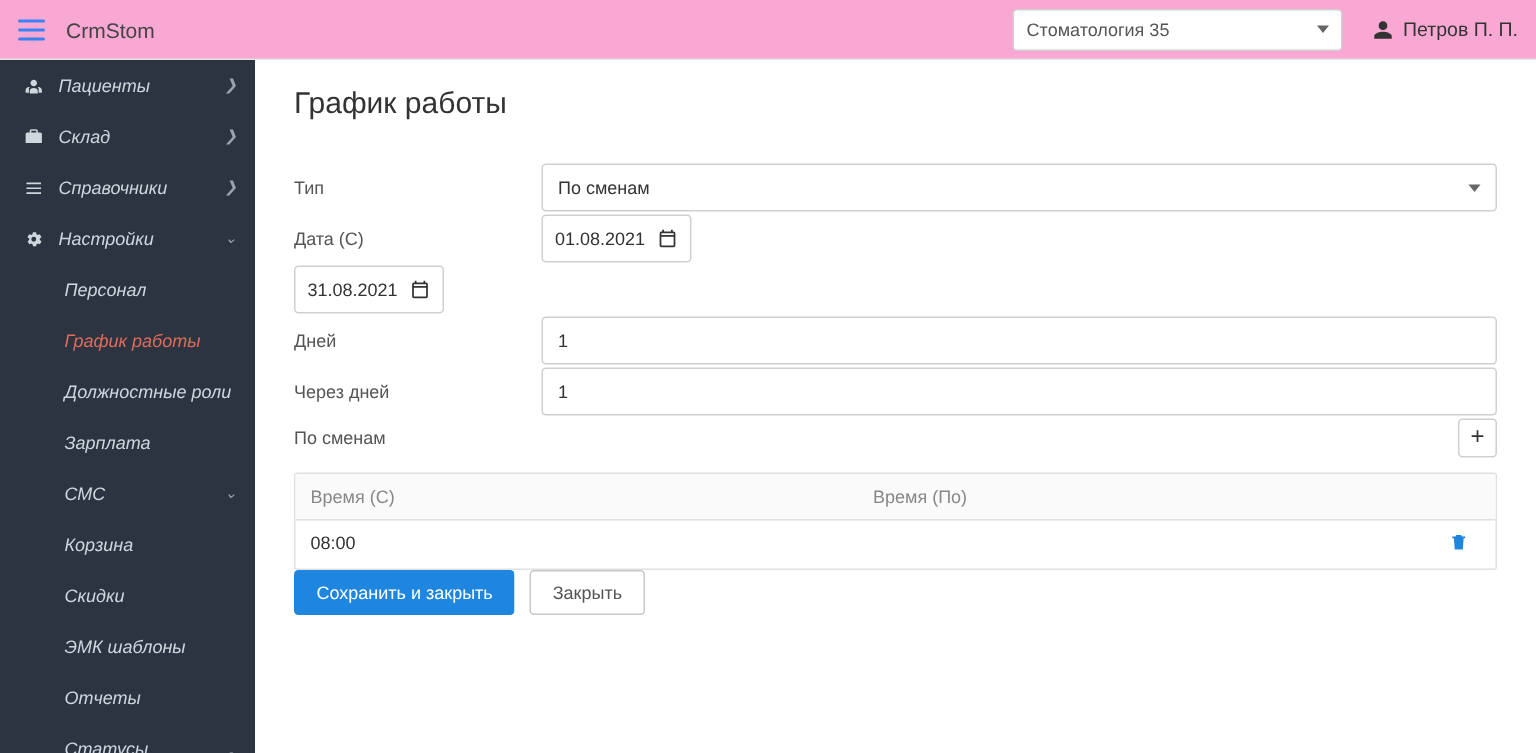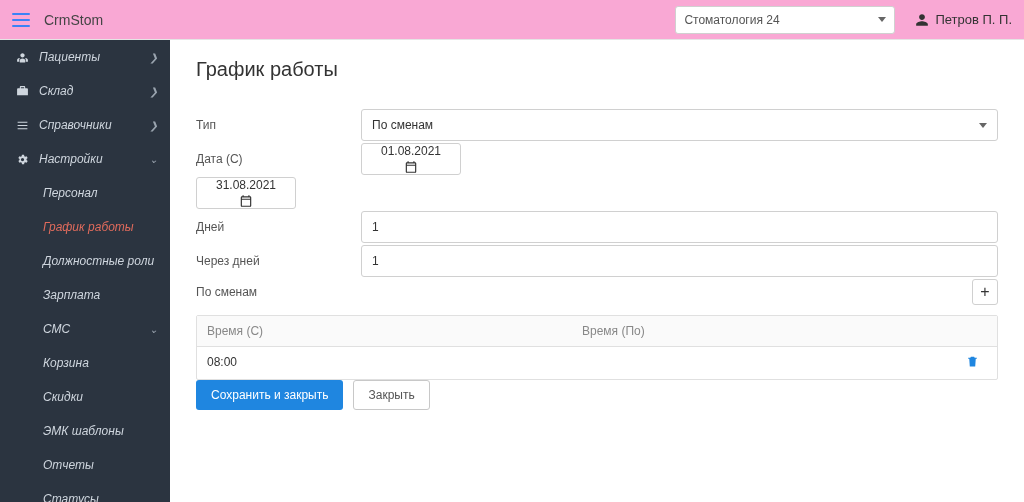--- a/index.html
+++ b/index.html
@@ -19,21 +19,21 @@
   .nav-item.sub { padding-left: 40px; }
   .nav-item.active { color: #e06b5c; }
   .nav-item .chev { margin-left: auto; font-size: 10px; color: #9aa4af; }
   .icon-box { width: 14px; height: 14px; display: inline-flex; align-items: center; justify-content: center; }
   .content { flex: 1; padding: 18px 26px; overflow-y: auto; background: #fff; }
   .content h1 { font-size: 20px; font-weight: 400; color: #333; margin-bottom: 28px; }
   .form-row { display: flex; align-items: center; margin-bottom: 2px; font-size: 12px; }
   .form-row .label { width: 165px; color: #555; }
   .form-row .field { flex: 1; }
   .select-field { width: 100%; height: 32px; border: 1px solid #d0d0d0; border-radius: 3px; display: flex; align-items: center; padding: 0 10px; justify-content: space-between; font-size: 12px; color: #333; cursor: pointer; }
-  .date-field { width: 100px; height: 32px; border: 1px solid #d0d0d0; border-radius: 3px; display: flex; align-items: center; padding: 0 8px; justify-content: space-between; font-size: 12px; color: #333; flex-direction: column; }
+  .date-field { width: 100px; height: 32px; border: 1px solid #d0d0d0; border-radius: 3px; display: flex; align-items: center; padding: 0 8px; justify-content: space-between; font-size: 12px; color: #333; }
   .text-field { width: 100%; height: 32px; border: 1px solid #d0d0d0; border-radius: 3px; padding: 0 10px; font-size: 12px; color: #333; display: flex; align-items: center; }
   .section-row { display: flex; align-items: center; margin-bottom: 10px; }
   .section-row .label { width: 165px; font-size: 12px; color: #555; }
   .add-btn { margin-left: auto; width: 26px; height: 26px; border: 1px solid #d0d0d0; border-radius: 3px; display: flex; align-items: center; justify-content: center; cursor: pointer; font-size: 16px; color: #333; }
   .table { border: 1px solid #e0e0e0; border-radius: 2px; margin-left: 0; margin-bottom: 0; }
   .thead, .trow { display: flex; }
   .thead { border-bottom: 1px solid #e0e0e0; background: #fafafa; }
   .th, .td { padding: 8px 10px; font-size: 12px; }
   .col-from { flex: 1; }
   .col-to { flex: 1; }
@@ -51,21 +51,21 @@
 
 <div class="topbar">
   <div class="hamburger">
     <span></span>
       <span></span>
       <span></span>
   </div>
   <div class="brand">CrmStom</div>
   <div class="topbar-spacer"></div>
   <div class="org-select">
-    <span>Стоматология 24</span>
+    <span>Стоматология 35</span>
     <span class="caret"></span>
   </div>
   <div class="user">
     <span class="icon-box">
       <svg width="14" height="14" viewBox="0 0 24 24" fill="#333">
           <path d="M12 12c2.8 0 5-2.2 5-5s-2.2-5-5-5-5 2.2-5 5 2.2 5 5 5zm0 2c-3.3 0-10 1.7-10 5v3h20v-3c0-3.3-6.7-5-10-5z"></path>
         </svg>
     </span>
     <span>Петров П. П.</span>
   </div>

